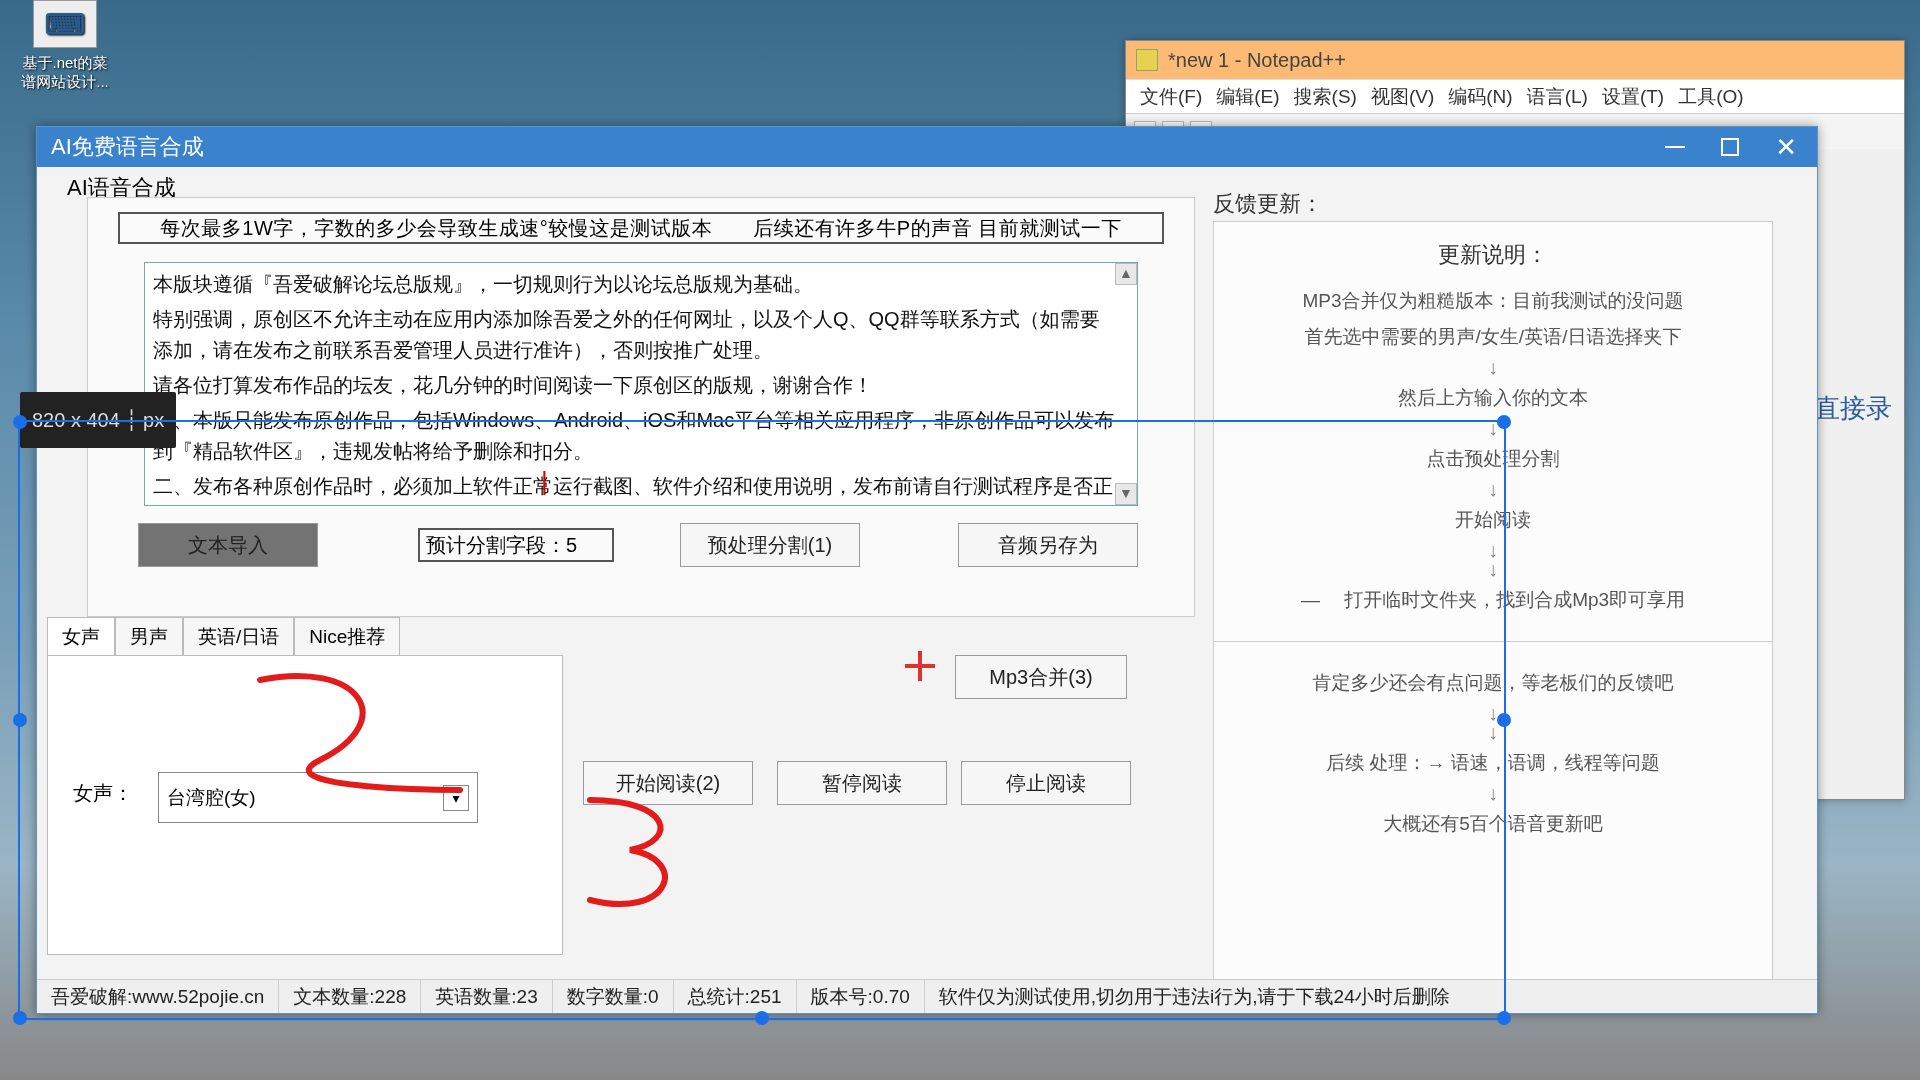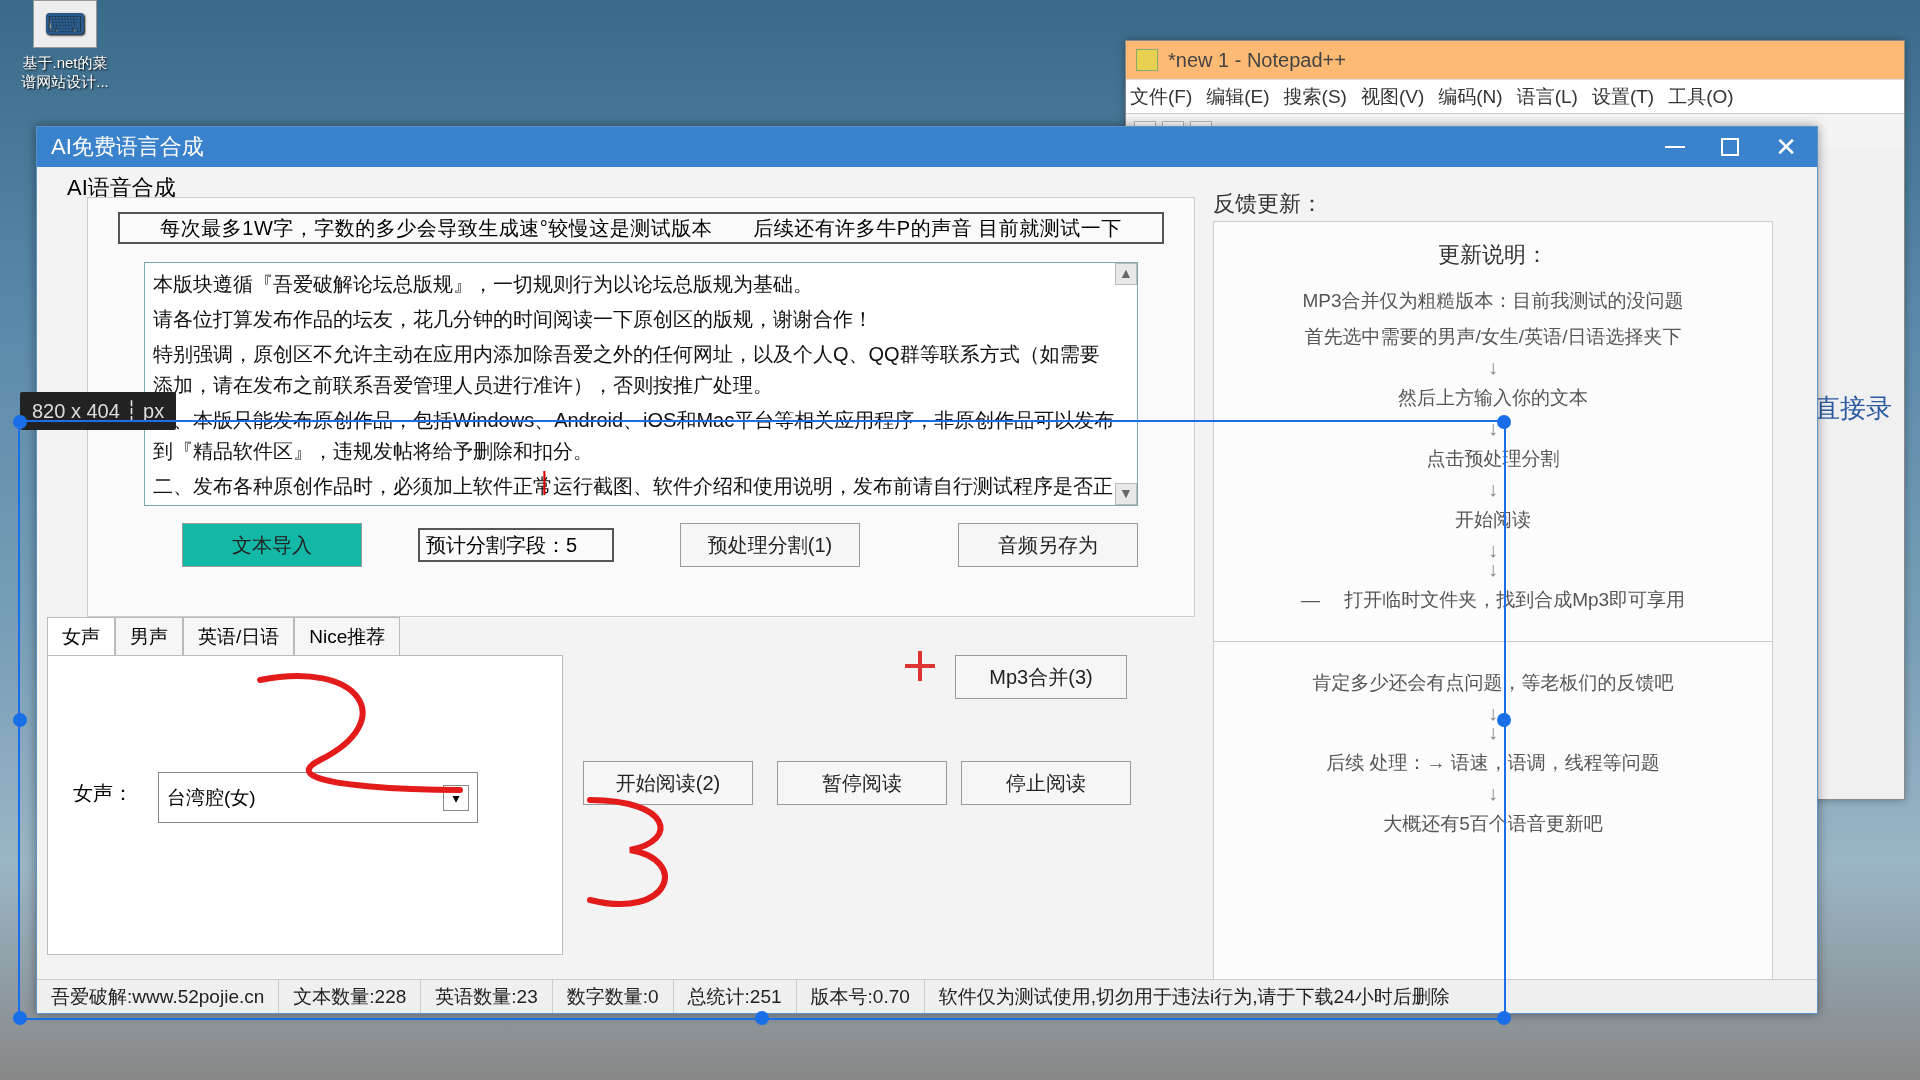--- a/index.html
+++ b/index.html
@@ -34,21 +34,21 @@
     border: 1px solid #888;
     box-shadow: 0 0 8px rgba(0,0,0,.3);
   }
   .npp-title {
     height: 38px; background:#fdba74; display:flex; align-items:center; padding:0 10px; gap:10px;
     color:#444; font-size:20px;
   }
   .npp-title .ic { width:22px;height:22px;background:#e8d050;border:1px solid #8a6; }
   .npp-menu {
     height: 34px; background:#fff; color:#333; font-size:19px; display:flex; gap:14px;
-    align-items:center; padding:0 4px; border-top:1px solid #ddd;
+    align-items:center; padding:0 14px; border-top:1px solid #ddd;
   }
   .npp-tool { height:36px; background:#f4f4f4; border-top:1px solid #ccc; display:flex; align-items:center; gap:6px; padding:0 8px;}
   .npp-tool .tb { width:22px;height:22px;border:1px solid #bbb;background:#fff; }
   .npp-side { position:absolute; right:12px; top:350px; color:#2a5aa0; font-size:26px; }
 
   
   .aiwin {
     position: absolute;
     left: 36px; top: 126px;
     width: 1782px; height: 888px;
@@ -90,21 +90,21 @@
     position:absolute; right:0; width:22px; height:22px;
     border:1px solid #bbb; background:#e8e8e8; font-size:14px; text-align:center; line-height:18px;color:#666;
   }
   .scroll-up{top:0;} .scroll-dn{bottom:0;}
   .caret { color:#d00; position:absolute; left:396px; top:198px; font-size:26px; }
 
   .btn {
     border:1.5px solid #9a9a9a; background:#f6f6f6; height:44px;
     display:flex;align-items:center;justify-content:center;font-size:20px;color:#222;
   }
-  .btn.light { background:#14b8a6;margin-left:44px; }
+  .btn.light { background:#737373; }
   .btn-import { position:absolute; left:50px; top:325px; width:180px; }
   .seg-box { position:absolute; left:330px; top:330px; width:196px; height:34px; border:2px solid #555; font-size:20px; display:flex; align-items:center; padding:0 6px; }
   .btn-pre   { position:absolute; left:592px; top:325px; width:180px; }
   .btn-save  { position:absolute; left:870px; top:325px; width:180px; }
 
   
   .tabs { position:absolute; left:10px; top:450px; display:flex; }
   .tab { border:1.5px solid #bbb; border-bottom:none; padding:6px 14px; font-size:19px; background:#f6f6f6; }
   .tab.active { background:#fff; }
   .tabpane {
@@ -148,21 +148,21 @@
     position:absolute; left:0; bottom:0; height:34px; width:100%;
     background:#efefef; border-top:1px solid #ccc; font-size:19px; color:#222;
     display:flex; align-items:center;
   }
   .status .cell { padding:0 14px; border-right:1px solid #ccc; height:100%; display:flex; align-items:center; white-space:nowrap;}
   .status .note { flex:1; padding:0 14px; }
 
   
   .sel-label {
     position:absolute; left:20px; top:392px; background:#222; color:#ddd;
-    font-size:20px; padding:7px 12px; border-radius:2px;
+    font-size:20px; padding:16px 12px; border-radius:2px;
   }
   .sel-rect {
     position:absolute; left:18px; top:420px; width:1488px; height:600px;
     border:2px solid #1a6fe8; pointer-events:none;
   }
   .handle { position:absolute; width:14px;height:14px;background:#1a6fe8;border-radius:50%; }
 
   
   .scrib { position:absolute; pointer-events:none; }
 </style>
@@ -208,22 +208,22 @@
 
   <div class="aiwin-body">
     <div class="section-label" style="left:30px; top:6px; font-size:22px;">AI语音合成</div>
 
     <div class="panel1">
       <div class="banner">每次最多1W字，字数的多少会导致生成速°较慢这是测试版本　　后续还有许多牛P的声音 目前就测试一下</div>
       <div class="textarea">
         <div class="scroll-up">▲</div>
         <div class="p">本版块遵循『吾爱破解论坛总版规』，一切规则行为以论坛总版规为基础。</div>
         <div class="p"></div>
+        <div class="p">特别强调，原创区不允许主动在应用内添加除吾爱之外的任何网址，以及个人Q、QQ群等联系方式（如需要添加，请在发布之前联系吾爱管理人员进行准许），否则按推广处理。</div>
         <div class="p">请各位打算发布作品的坛友，花几分钟的时间阅读一下原创区的版规，谢谢合作！</div>
-        <div class="p">特别强调，原创区不允许主动在应用内添加除吾爱之外的任何网址，以及个人Q、QQ群等联系方式（如需要添加，请在发布之前联系吾爱管理人员进行准许），否则按推广处理。</div>
         <div class="p">一、本版只能发布原创作品，包括Windows、Android、iOS和Mac平台等相关应用程序，非原创作品可以发布到『精品软件区』，违规发帖将给予删除和扣分。</div>
         <div class="p">二、发布各种原创作品时，必须加上软件正常运行截图、软件介绍和使用说明，发布前请自行测试程序是否正常工作。</div>
         <div class="caret">|</div>
         <div class="scroll-dn">▼</div>
       </div>
 
       <div class="btn light btn-import">文本导入</div>
       <div class="seg-box">预计分割字段：5</div>
       <div class="btn btn-pre">预处理分割(1)</div>
       <div class="btn btn-save">音频另存为</div>

